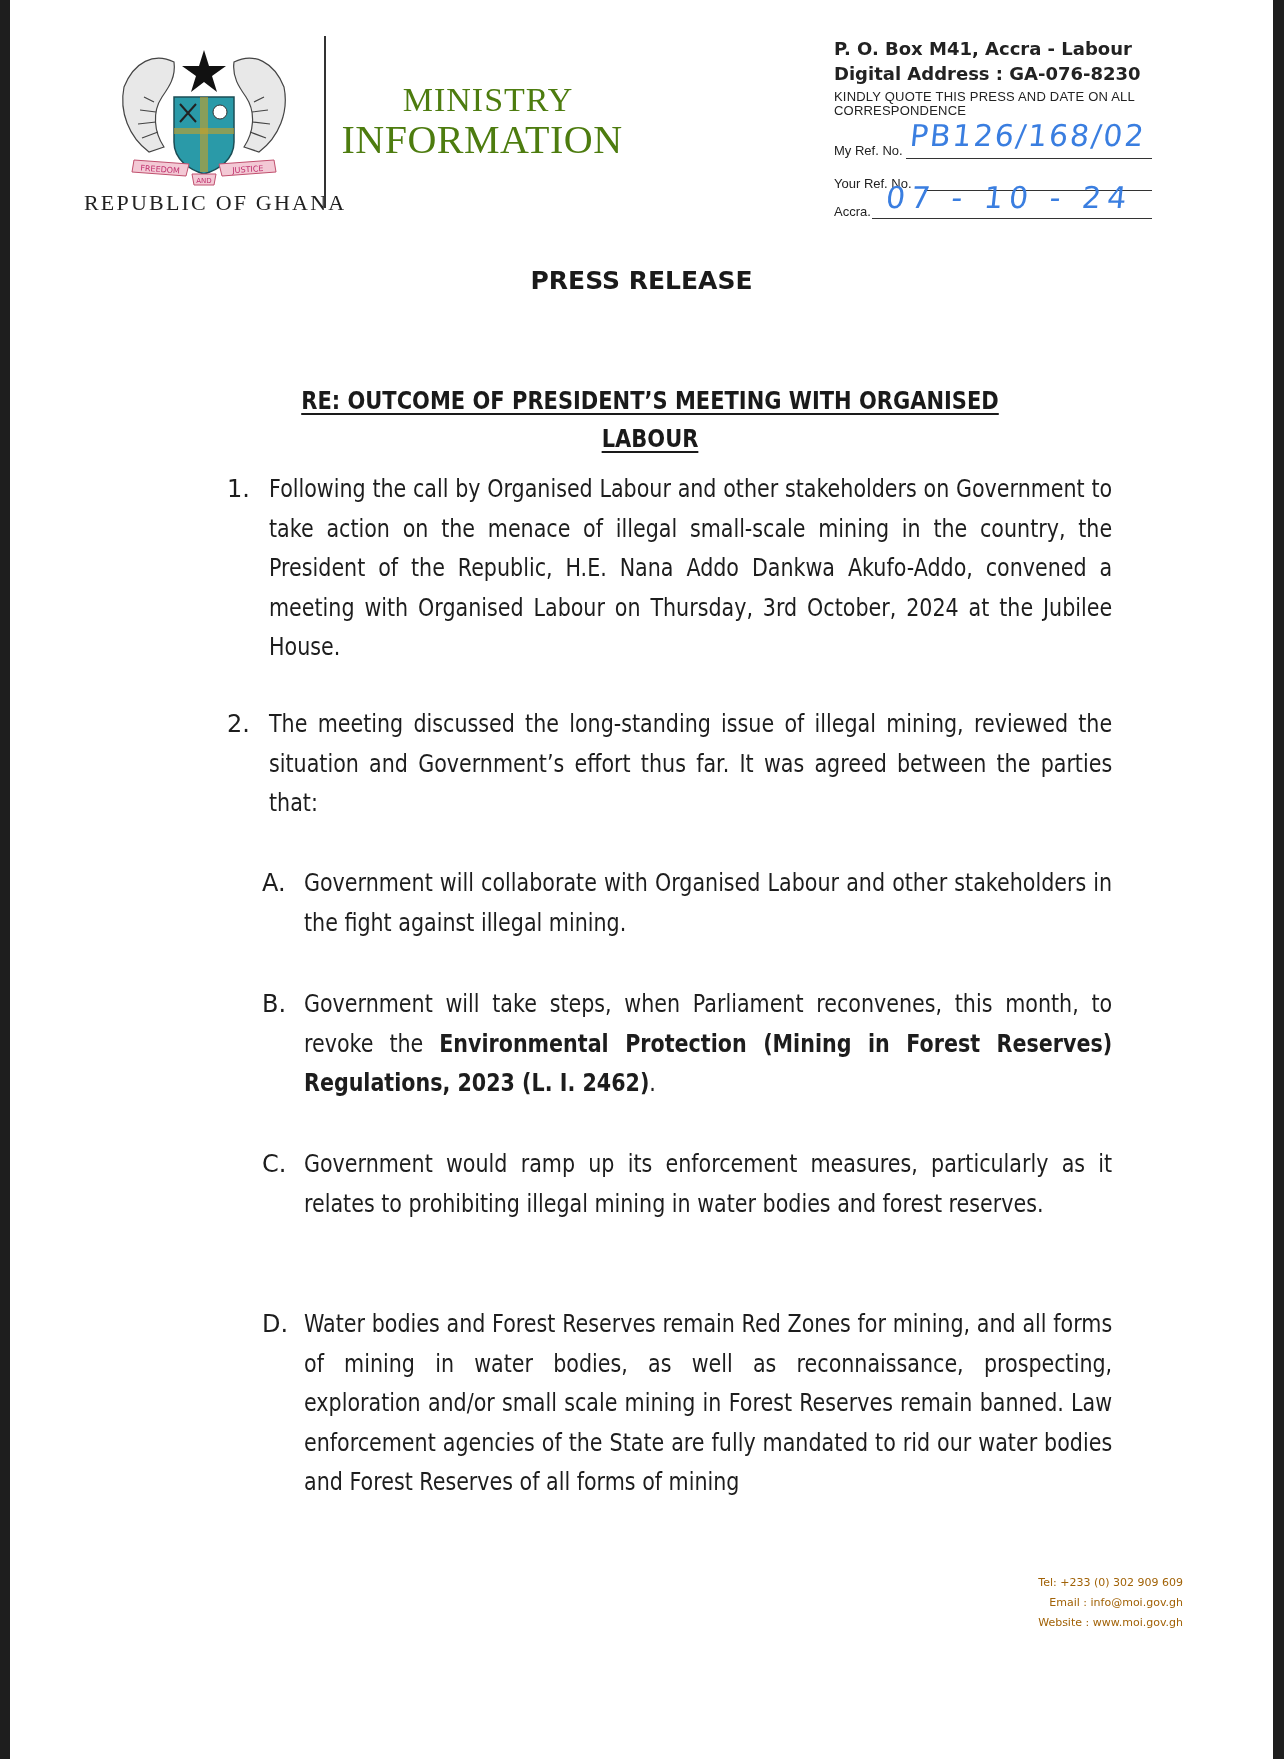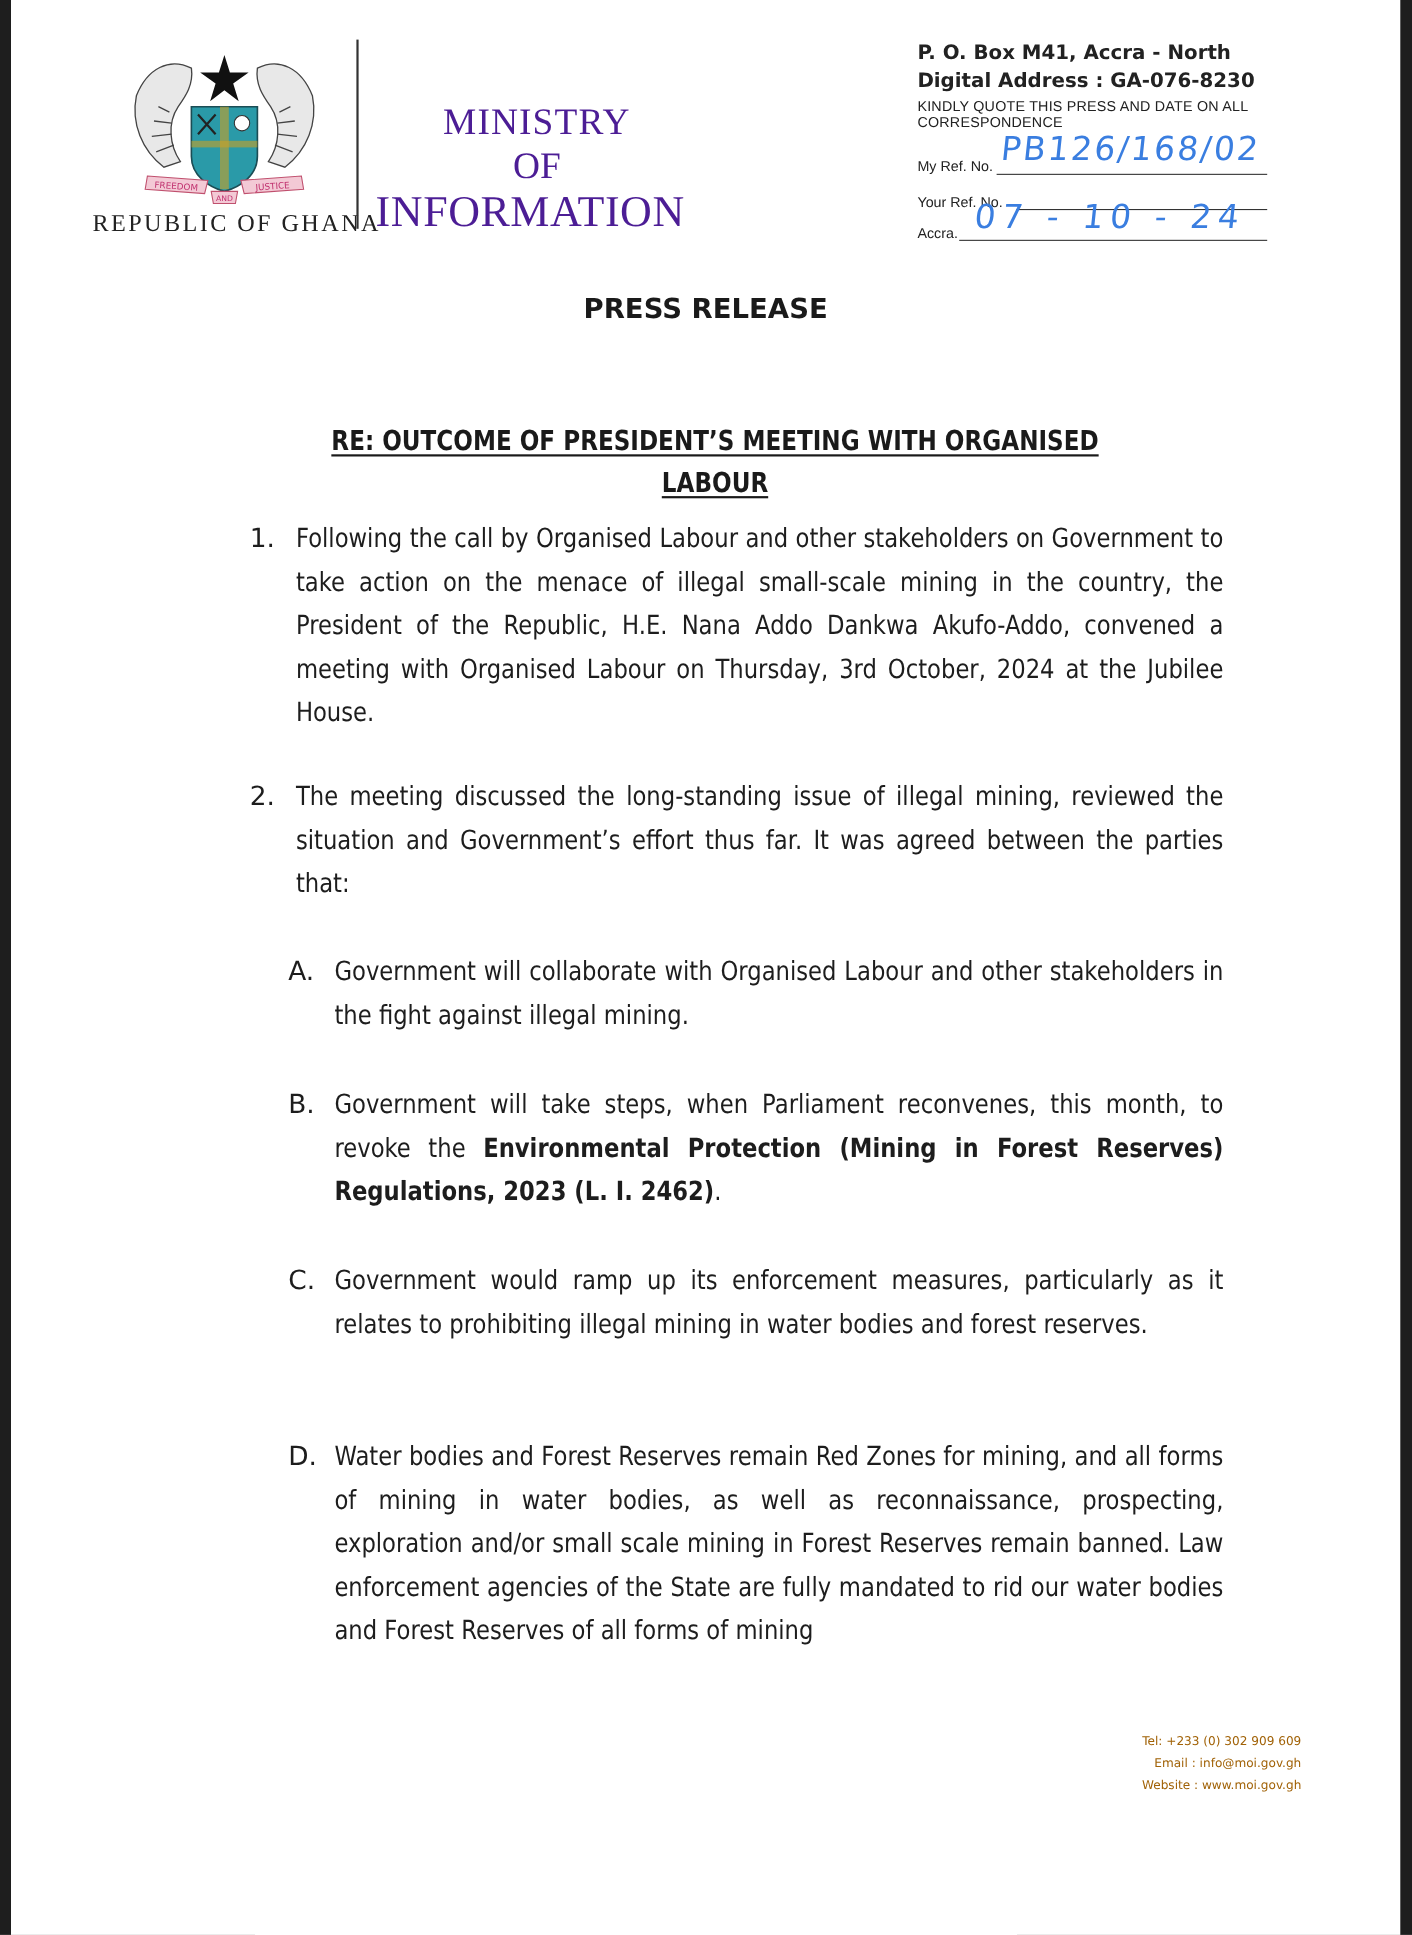--- a/index.html
+++ b/index.html
@@ -16,22 +16,22 @@
   .arial { font-family: "Liberation Sans", sans-serif; }
 
   
   .crest { position: absolute; left: 104px; top: 42px; width: 180px; height: 145px; }
   .republic {
     position: absolute; left: 74px; top: 190px; font-size: 22px; letter-spacing: 2.2px;
     color: #222;
   }
   .vdivider { position: absolute; left: 314px; top: 36px; width: 2px; height: 172px; background: #333; }
   .ministry {
-    position: absolute; left: 318px; top: 92px; width: 320px; text-align: center;
-    color: #4c1d95; line-height: 40px;
+    position: absolute; left: 318px; top: 80px; width: 320px; text-align: center;
+    color: #4d7c0f; line-height: 40px;
   }
   .ministry .l1 { font-size: 34px; letter-spacing: 1px; display: block; }
   .ministry .l2 { font-size: 34px; display: block; }
   .ministry .l3 { font-size: 40px; display: block; margin-left: -12px; letter-spacing: 0.5px; }
 
   .addr { position: absolute; left: 824px; top: 36px; color: #222; }
   .addr .bold { font-weight: bold; font-size: 18px; line-height: 25px; display: block; }
   .addr .small { font-size: 13px; line-height: 14px; display: block; letter-spacing: 0.2px; }
   .ref-row { position: absolute; left: 824px; font-size: 13px; color: #222; }
   .ref-line { position: absolute; height: 1px; background: #333; }
@@ -82,26 +82,25 @@
     <path d="M78 132 L102 132 L100 143 L80 143 Z" fill="#f3c9d5" stroke="#c0506e"></path>
     <text x="46" y="130" font-size="8" fill="#c0306e" text-anchor="middle" font-family="DejaVu Sans, sans-serif" transform="rotate(4 46 130)">FREEDOM</text>
     <text x="134" y="130" font-size="8" fill="#c0306e" text-anchor="middle" font-family="DejaVu Sans, sans-serif" transform="rotate(-4 134 130)">JUSTICE</text>
     <text x="90" y="141" font-size="7" fill="#c0306e" text-anchor="middle" font-family="DejaVu Sans, sans-serif">AND</text>
   </svg>
 
   <div class="republic serif">REPUBLIC OF GHANA</div>
   <div class="vdivider"></div>
   <div class="ministry serif">
     <span class="l1">MINISTRY</span>
-    <span class="l2">OF</span>
     <span class="l3">INFORMATION</span>
   </div>
 
   <div class="addr sans">
-    <span class="bold">P. O. Box M41, Accra - North</span>
+    <span class="bold">P. O. Box M41, Accra - Labour</span>
     <span class="bold">Digital Address : GA-076-8230</span>
   </div>
   <div class="addr arial" style="top:90px;">
     <span class="small">KINDLY QUOTE THIS PRESS AND DATE ON ALL</span>
     <span class="small">CORRESPONDENCE</span>
   </div>
 
   <div class="ref-row arial" style="top:143px;">My Ref. No.</div>
   <div class="ref-line" style="left:896px; top:158px; width:246px;"></div>
   <div class="hand" style="left:900px; top:118px;">PB126/168/02</div>

